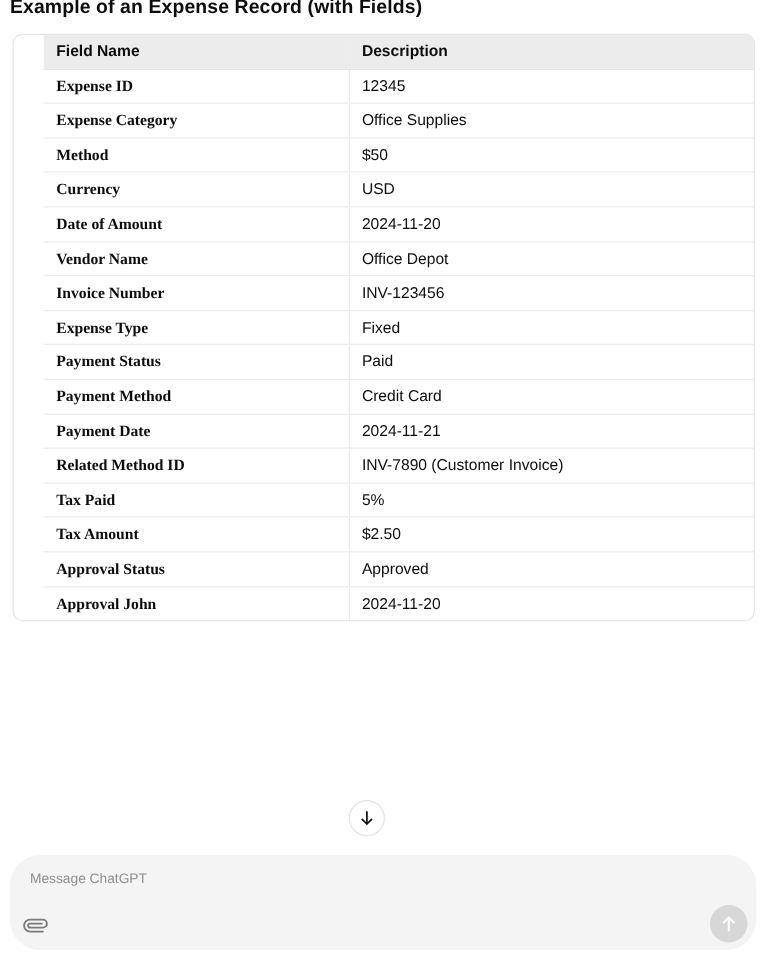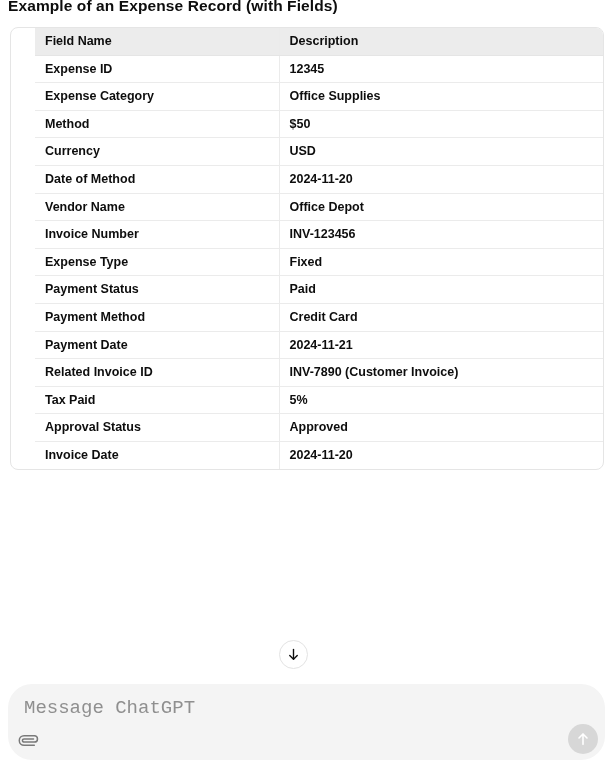--- a/index.html
+++ b/index.html
@@ -52,22 +52,22 @@
   thead th {
     background: var(--header-bg);
     font-weight: 600;
     border-bottom: 1px solid var(--border);
   }
   th:first-child, td:first-child {
     width: 244px;
     border-right: 1px solid #ebebeb;
   }
   tbody tr + tr td { border-top: 1px solid #ebebeb; }
-  tbody td.field-cell { font-weight: 600; }
-  tbody td.desc-cell { font-weight: 700; margin-top: 12px; }
+  tbody td.field-cell { font-weight: 600; font-family: Liberation Serif, serif; }
+  tbody td.desc-cell { font-weight: 400; margin-top: 12px; }
 
   .scroll-down-btn {
     position: absolute;
     left: 279px; top: 640px;
     width: 29px; height: 29px;
     border-radius: 50%;
     background: #ffffff;
     border: 1px solid #e3e3e3;
     display: flex; align-items: center; justify-content: center;
     cursor: pointer;
@@ -83,22 +83,22 @@
     border-radius: 24px;
   }
   .composer-input {
     position: absolute;
     left: 16px; top: 13px;
     width: 540px; height: 22px;
     background: transparent;
     border: none;
     outline: none;
     resize: none;
-    font-family: Liberation Mono, monospace;
-    font-size: 19px;
+    font-family: Liberation Sans, sans-serif;
+    font-size: 11px;
     color: var(--text);
   }
   .composer-input::placeholder { color: var(--placeholder); opacity: 1; }
   .attach-btn {
     position: absolute;
     left: 6px; bottom: 6px;
     width: 28px; height: 28px;
     background: transparent;
     border: none;
     display: flex; align-items: center; justify-content: center;
@@ -141,21 +141,21 @@
         </tr>
         <tr>
           <td class="field-cell">Method</td>
           <td class="desc-cell">$50</td>
         </tr>
         <tr>
           <td class="field-cell">Currency</td>
           <td class="desc-cell">USD</td>
         </tr>
         <tr>
-          <td class="field-cell">Date of Method</td>
+          <td class="field-cell">Date of Amount</td>
           <td class="desc-cell">2024-11-20</td>
         </tr>
         <tr>
           <td class="field-cell">Vendor Name</td>
           <td class="desc-cell">Office Depot</td>
         </tr>
         <tr>
           <td class="field-cell">Invoice Number</td>
           <td class="desc-cell">INV-123456</td>
         </tr>
@@ -169,33 +169,37 @@
         </tr>
         <tr>
           <td class="field-cell">Payment Method</td>
           <td class="desc-cell">Credit Card</td>
         </tr>
         <tr>
           <td class="field-cell">Payment Date</td>
           <td class="desc-cell">2024-11-21</td>
         </tr>
         <tr>
-          <td class="field-cell">Related Invoice ID</td>
+          <td class="field-cell">Related Method ID</td>
           <td class="desc-cell">INV-7890 (Customer Invoice)</td>
         </tr>
         <tr>
           <td class="field-cell">Tax Paid</td>
           <td class="desc-cell">5%</td>
         </tr>
         <tr>
+          <td class="field-cell">Tax Amount</td>
+          <td class="desc-cell">$2.50</td>
+        </tr>
+        <tr>
           <td class="field-cell">Approval Status</td>
           <td class="desc-cell">Approved</td>
         </tr>
         <tr>
-          <td class="field-cell">Invoice Date</td>
+          <td class="field-cell">Approval John</td>
           <td class="desc-cell">2024-11-20</td>
         </tr>
       </tbody>
   </table>
 </div>
 
 <button class="scroll-down-btn">
   <span style="display:flex;">
     <svg width="15" height="15" viewBox="0 0 24 24" fill="none" stroke="#0d0d0d" stroke-width="2.2" stroke-linecap="round" stroke-linejoin="round">
       <path d="M12 4v15"></path>

